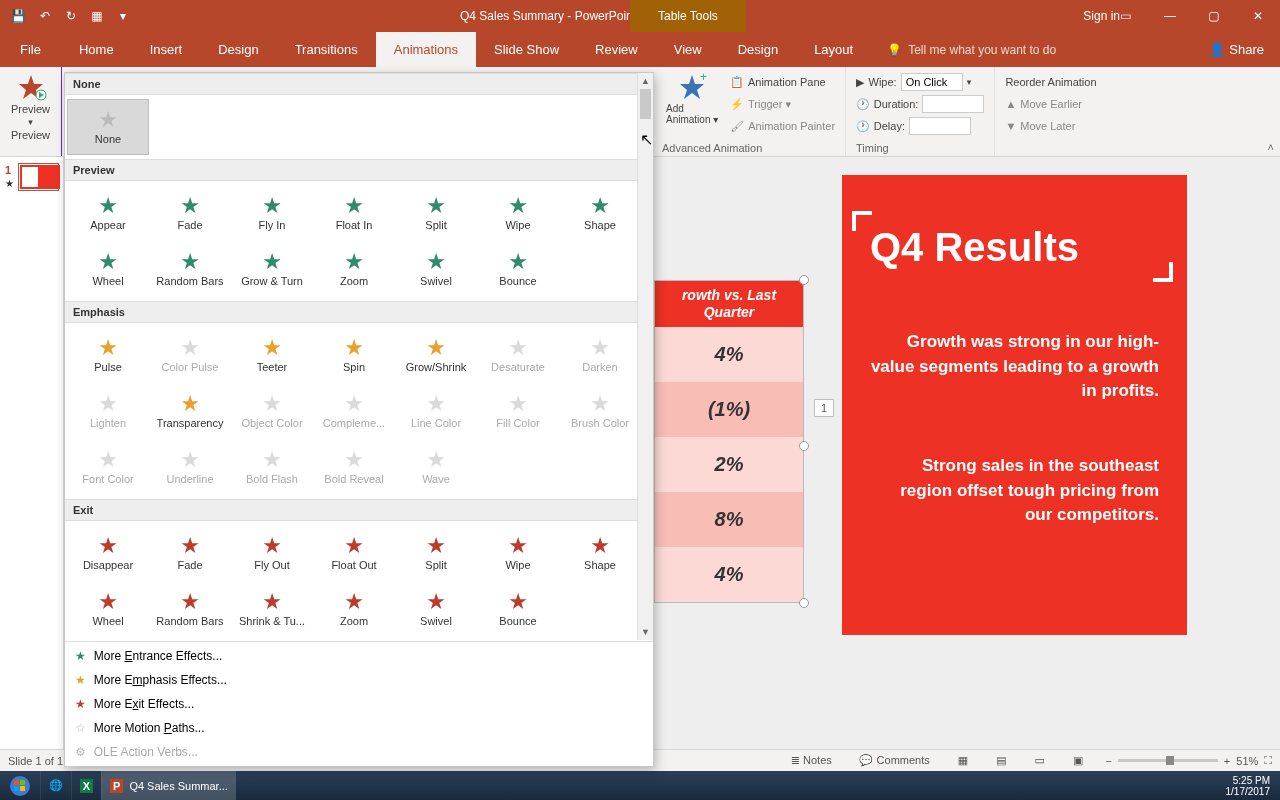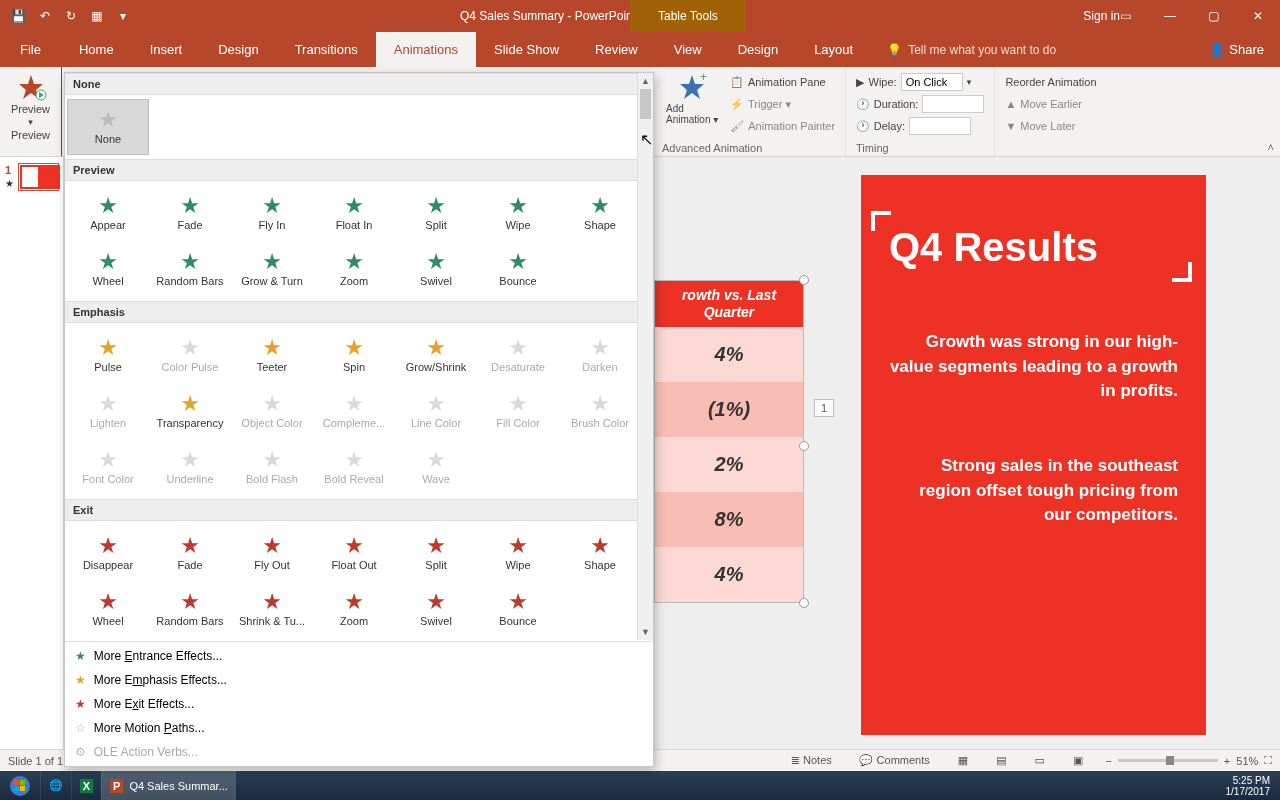--- a/index.html
+++ b/index.html
@@ -73,21 +73,21 @@
 
 
 .tblfrag { position:absolute; left:440px; top:105px; width:150px; border:1px solid #b9b9b9; background:#f9c7c0; box-shadow:0 0 0 1px #f19183 inset;font-style:italic;}
 .tblfrag .thead { background:#ed3124; color:#fff; text-align:center; font-weight:700; font-size:14px; padding:6px 4px; line-height:1.2;}
 .tblfrag .cell { height:55px; display:flex; align-items:center; justify-content:center; font-size:20px; font-weight:700; color:#333;}
 .tblfrag .cell:nth-child(odd){ background:#fcd9d4;}
 .tblfrag .cell:nth-child(even){ background:#f8beb6;}
 .sel-handle { width:10px; height:10px; background:#fff; border:1px solid #999; border-radius:50%; position:absolute;}
 
 
-.resultpanel { position:absolute; left:647px; top:0; width:345px; height:560px; background:#ed3124; color:#fff; padding:40px 28px;}
+.resultpanel { position:absolute; left:628px; top:0; width:345px; height:460px; background:#ed3124; color:#fff; padding:40px 28px;}
 .resultpanel h1 { font-size:40px; font-weight:700; margin:10px 0 60px 0; position:relative;}
 .resultpanel h1::before { content:""; position:absolute; left:-18px; top:-14px; width:16px; height:16px; border-left:4px solid #fff; border-top:4px solid #fff;}
 .resultpanel h1::after { content:""; position:absolute; right:-14px; bottom:-12px; width:16px; height:16px; border-right:4px solid #fff; border-bottom:4px solid #fff;}
 .resultpanel p { font-size:17px; font-weight:600; text-align:right; line-height:1.45; margin-bottom:50px;}
 .animtag { position:absolute; left:600px; top:224px; background:#fff; border:1px solid #bdbdbd; width:20px; height:18px; font-size:11px; display:flex; align-items:center; justify-content:center; color:#555;}
 
 
 .statusbar { position:absolute; left:0; right:0; bottom:29px; height:22px; background:#f3f2f1; border-top:1px solid #d8d8d8; display:flex; align-items:center; font-size:11px; color:#555; padding:0 8px; gap:16px;}
 .statusbar .spacer { flex:1;}
 .statusbar .vbtn { padding:0 6px; cursor:pointer;}

